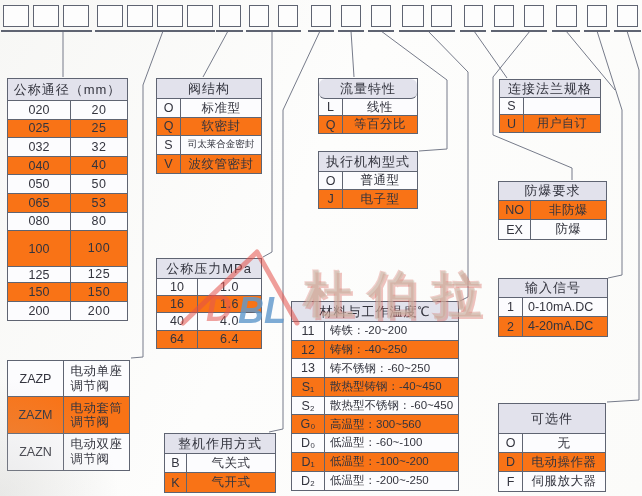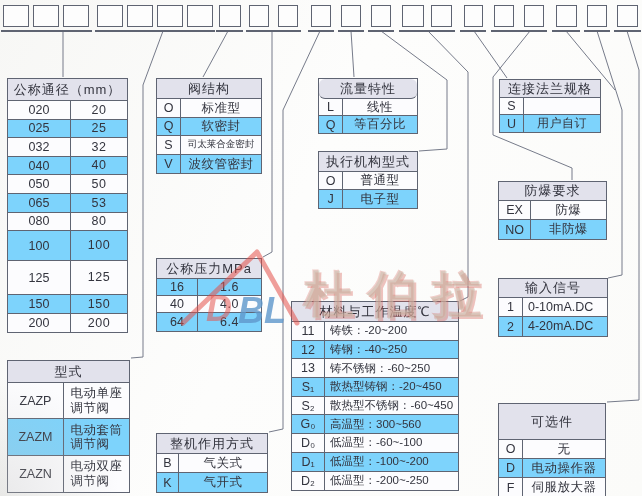--- a/index.html
+++ b/index.html
@@ -20,21 +20,21 @@
   }
   .code-underline{position:absolute;height:1.5px;background:#5f6472;}
   .tbl{position:absolute;box-sizing:border-box;border:1px solid #5f6472;background:#fcfcfe;}
   .t-header{
     box-sizing:border-box;display:flex;align-items:center;justify-content:center;
     background:#e2e2ec;border-bottom:1px solid #5f6472;
     font-size:13px;letter-spacing:1px;white-space:nowrap;
   }
   .t-row{box-sizing:border-box;display:flex;border-bottom:1px solid #5f6472;}
   .t-row:last-child{border-bottom:none;}
-  .t-row.shaded{background:#7dd3fc;}
+  .t-row.shaded{background:#f97316;}
   .t-code{
     box-sizing:border-box;border-right:1px solid #5f6472;display:flex;
     align-items:center;justify-content:center;font-size:12.5px;flex:none;
   }
   .t-label{
     box-sizing:border-box;flex:1;display:flex;align-items:center;justify-content:center;
     font-size:12.5px;white-space:pre-line;line-height:1.15;letter-spacing:.5px;overflow:hidden;
   }
   .t-label.left{justify-content:flex-start;padding-left:5px;letter-spacing:0;}
   .t-label.tiny{font-size:9.5px;letter-spacing:0;}
@@ -133,39 +133,38 @@
           <div class="t-label">50</div>
         </div>
         <div class="t-row shaded" style="height: 18.6px;">
           <div class="t-code" style="width: 63px;">065</div>
           <div class="t-label">53</div>
         </div>
         <div class="t-row" style="height: 18.6px;">
           <div class="t-code" style="width: 63px;">080</div>
           <div class="t-label">80</div>
         </div>
-        <div class="t-row shaded" style="height: 30px;">
+        <div class="t-row shaded" style="height: 36px;">
           <div class="t-code" style="width: 63px;">100</div>
           <div class="t-label">100</div>
         </div>
-        <div class="t-row" style="height: 34px;">
+        <div class="t-row" style="height: 16px;">
           <div class="t-code" style="width: 63px;">125</div>
           <div class="t-label">125</div>
         </div>
         <div class="t-row shaded" style="height: 18.6px;">
           <div class="t-code" style="width: 63px;">150</div>
           <div class="t-label">150</div>
         </div>
         <div class="t-row" style="height: 18.6px;">
           <div class="t-code" style="width: 63px;">200</div>
           <div class="t-label">200</div>
         </div>
       </div>
       <div class="tbl" style="left: 7px; top: 360px; width: 123px;">
-        <div class="t-header" style="height: 22px;">型式</div>
         <div class="t-row" style="height: 36.3px;">
           <div class="t-code" style="width: 56px;">ZAZP</div>
           <div class="t-label">电动单座
 调节阀</div>
         </div>
         <div class="t-row shaded" style="height: 36.3px;">
           <div class="t-code" style="width: 56px;">ZAZM</div>
           <div class="t-label">电动套筒
 调节阀</div>
         </div>
@@ -189,34 +188,38 @@
           <div class="t-code" style="width: 24px;">S</div>
           <div class="t-label tiny">司太莱合金密封</div>
         </div>
         <div class="t-row shaded" style="height: 18.5px;">
           <div class="t-code" style="width: 24px;">V</div>
           <div class="t-label">波纹管密封</div>
         </div>
       </div>
       <div class="tbl" style="left: 156px; top: 258px; width: 106px;">
         <div class="t-header" style="height: 20px;">公称压力MPa</div>
+        <div class="t-row" style="height: 17.2px;">
+          <div class="t-code" style="width: 41px;">10</div>
+          <div class="t-label">1.0</div>
+        </div>
         <div class="t-row shaded" style="height: 17.2px;">
           <div class="t-code" style="width: 41px;">16</div>
           <div class="t-label">1.6</div>
         </div>
         <div class="t-row" style="height: 17.2px;">
           <div class="t-code" style="width: 41px;">40</div>
           <div class="t-label">4.0</div>
         </div>
         <div class="t-row shaded" style="height: 17.2px;">
           <div class="t-code" style="width: 41px;">64</div>
           <div class="t-label">6.4</div>
         </div>
       </div>
-      <div class="tbl" style="left: 156px; top: 433px; width: 112px;">
+      <div class="tbl" style="left: 164px; top: 433px; width: 112px;">
         <div class="t-header" style="height: 20px;">整机作用方式</div>
         <div class="t-row" style="height: 19px;">
           <div class="t-code" style="width: 22px;">B</div>
           <div class="t-label">气关式</div>
         </div>
         <div class="t-row shaded" style="height: 19px;">
           <div class="t-code" style="width: 22px;">K</div>
           <div class="t-label">气开式</div>
         </div>
       </div>
@@ -251,21 +254,21 @@
         <div class="t-row shaded" style="height: 18.7px;">
           <div class="t-code" style="width: 33px;">12</div>
           <div class="t-label left" style="font-size: 11.5px;">铸钢：-40~250</div>
         </div>
         <div class="t-row" style="height: 18.7px;">
           <div class="t-code" style="width: 33px;">13</div>
           <div class="t-label left" style="font-size: 11.5px;">铸不锈钢：-60~250</div>
         </div>
         <div class="t-row shaded" style="height: 18.7px;">
           <div class="t-code" style="width: 33px;">S₁</div>
-          <div class="t-label left" style="font-size: 11.5px;">散热型铸钢：-20~450</div>
+          <div class="t-label left" style="font-size: 11.5px;">散热型铸钢：-40~450</div>
         </div>
         <div class="t-row" style="height: 18.7px;">
           <div class="t-code" style="width: 33px;">S₂</div>
           <div class="t-label left" style="font-size: 11.5px;">散热型不锈钢：-60~450</div>
         </div>
         <div class="t-row shaded" style="height: 18.7px;">
           <div class="t-code" style="width: 33px;">G₀</div>
           <div class="t-label left" style="font-size: 11.5px;">高温型：300~560</div>
         </div>
         <div class="t-row" style="height: 18.7px;">
@@ -287,42 +290,42 @@
           <div class="t-code" style="width: 24px;">S</div>
           <div class="t-label" style="font-size: 12px; margin-top: 28px;">按制造厂规格</div>
         </div>
         <div class="t-row shaded" style="height: 17px;">
           <div class="t-code" style="width: 24px;">U</div>
           <div class="t-label" style="font-size: 12px;">用户自订</div>
         </div>
       </div>
       <div class="tbl" style="left: 498px; top: 181px; width: 109px;">
         <div class="t-header" style="height: 19px;">防爆要求</div>
-        <div class="t-row" style="height: 19px;">
-          <div class="t-code" style="width: 32px;">EX</div>
-          <div class="t-label">防爆</div>
-        </div>
         <div class="t-row shaded" style="height: 19px;">
           <div class="t-code" style="width: 32px;">NO</div>
           <div class="t-label">非防爆</div>
         </div>
+        <div class="t-row" style="height: 19px;">
+          <div class="t-code" style="width: 32px;">EX</div>
+          <div class="t-label">防爆</div>
+        </div>
       </div>
       <div class="tbl" style="left: 498px; top: 278px; width: 110px;">
         <div class="t-header" style="height: 19px;">输入信号</div>
         <div class="t-row" style="height: 19px;">
           <div class="t-code" style="width: 24px;">1</div>
           <div class="t-label left">0-10mA.DC</div>
         </div>
         <div class="t-row shaded" style="height: 19px;">
           <div class="t-code" style="width: 24px;">2</div>
           <div class="t-label left">4-20mA.DC</div>
         </div>
       </div>
       <div class="tbl" style="left: 498px; top: 403px; width: 108px;">
-        <div class="t-header" style="height: 36px;">可选件</div>
+        <div class="t-header" style="height: 30px;">可选件</div>
         <div class="t-row" style="height: 19px;">
           <div class="t-code" style="width: 24px;">O</div>
           <div class="t-label">无</div>
         </div>
         <div class="t-row shaded" style="height: 19px;">
           <div class="t-code" style="width: 24px;">D</div>
           <div class="t-label">电动操作器</div>
         </div>
         <div class="t-row" style="height: 19px;">
           <div class="t-code" style="width: 24px;">F</div>

